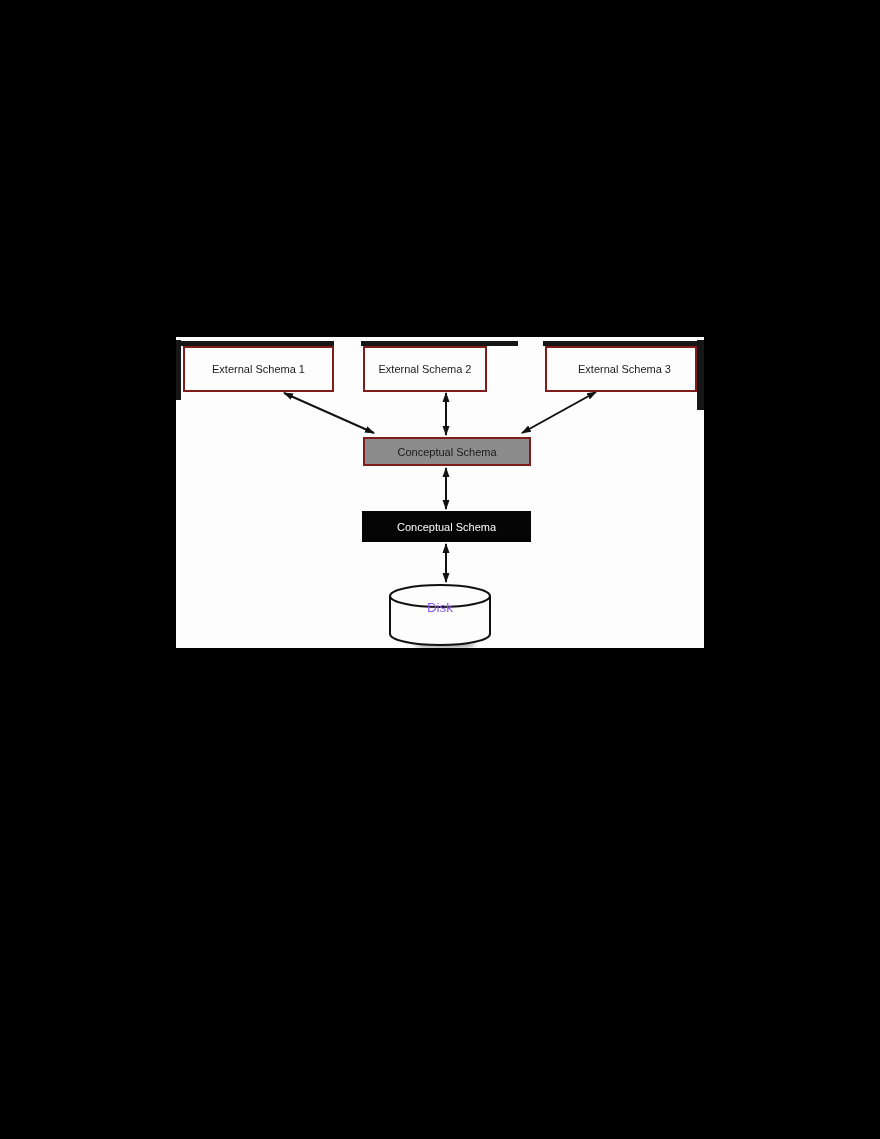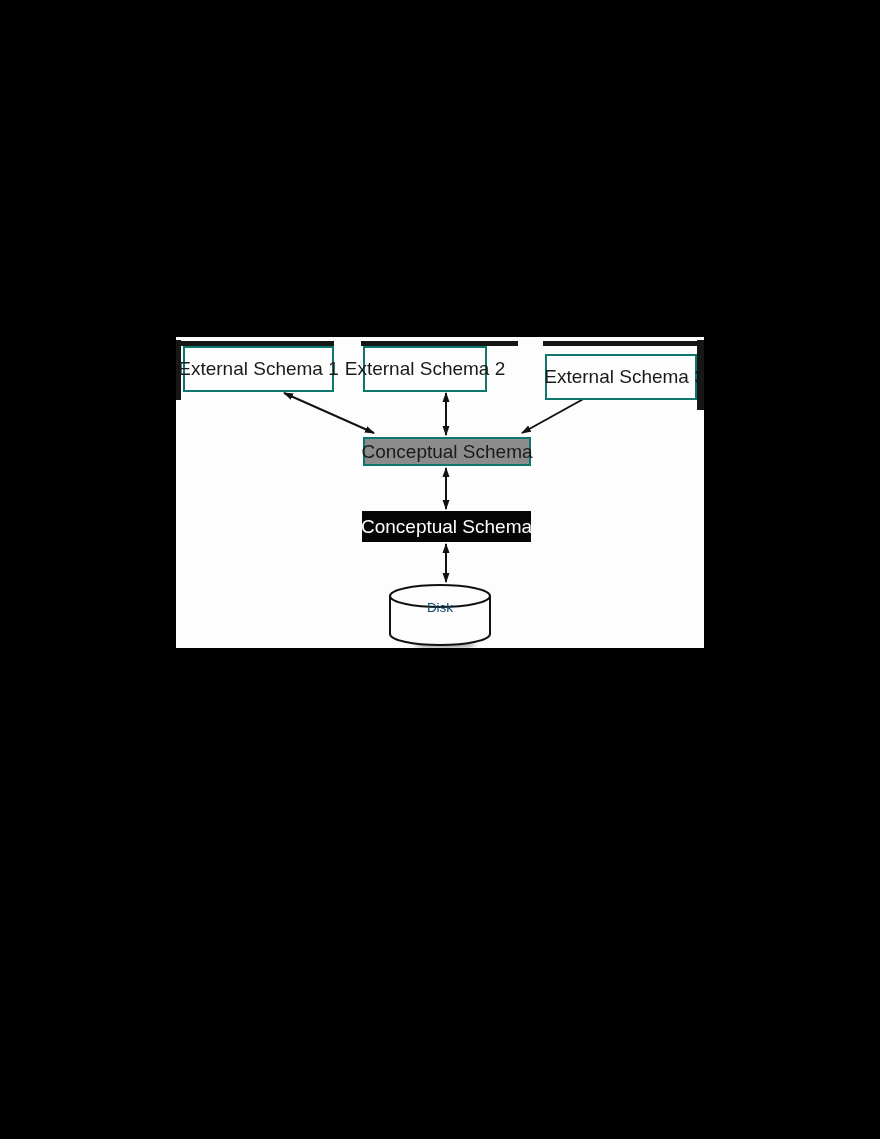--- a/index.html
+++ b/index.html
@@ -16,52 +16,52 @@
     width: 528px; height: 311px;
     background: #fdfdfd;
   }
   .shadow-band {
     position: absolute;
     background: #161616;
   }
   .schema-box {
     position: absolute;
     box-sizing: border-box;
-    border: 2px solid #0f766e;
+    border: 2px solid #7f1d1d;
     background: #fdfdfd;
     display: flex;
     align-items: center;
     justify-content: center;
-    font-size: 19px;
+    font-size: 11px;
     color: #1a1a1a;
     white-space: nowrap;
   }
   .box-ext-1 { left: 7px;   top: 9px;  width: 151px; height: 46px; }
   .box-ext-2 { left: 187px; top: 9px;  width: 124px; height: 46px; }
-  .box-ext-3 { left: 369px; top: 17px;  width: 152px; height: 46px; padding-left: 7px; }
+  .box-ext-3 { left: 369px; top: 9px;  width: 152px; height: 46px; padding-left: 7px; }
   .box-gray  { left: 187px; top: 100px; width: 168px; height: 29px; background: #8c8c8c; }
   .box-black { left: 186px; top: 174px; width: 169px; height: 31px;
                background: #050505; border-color: #050505; color: #fefefe; }
   .arrows-layer {
     position: absolute;
     left: 0; top: 0;
     width: 528px; height: 311px;
   }
   .cylinder-wrap {
     position: absolute;
     left: 212px; top: 246px;
     width: 104px; height: 66px;
   }
   .cylinder-label {
     position: absolute;
     left: 0; top: 17px;
     width: 104px;
     text-align: center;
     font-size: 13.5px;
-    color: #0c4a6e;
+    color: #8b5cf6;
   }
   .disk-shadow {
     position: absolute;
     left: 238px; top: 306px;
     width: 62px; height: 4px;
     background: rgba(0,0,0,0.55);
     filter: blur(2px);
     border-radius: 50%;
   }
 </style>

